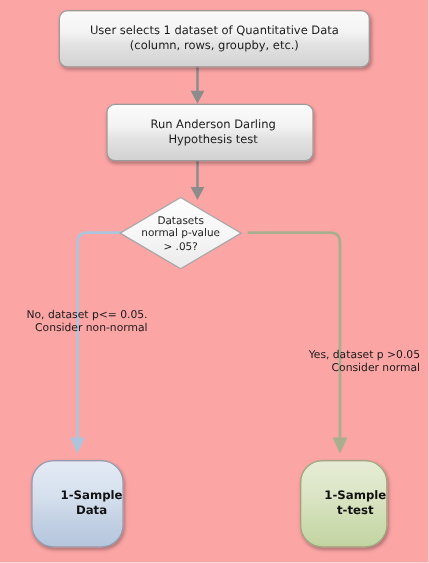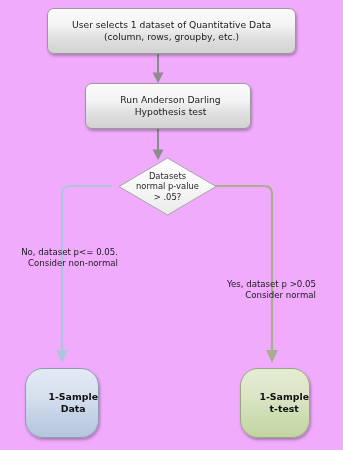--- a/index.html
+++ b/index.html
@@ -7,21 +7,21 @@
     padding: 0;
     background: #ffffff;
   }
   body {
     font-family: "DejaVu Sans", "Liberation Sans", sans-serif;
   }
   #canvas {
     position: relative;
     width: 343px;
     height: 450px;
-    background: #f0abfc;
+    background: #fca5a5;
     overflow: hidden;
   }
 
   
   .proc-box {
     position: absolute;
     box-sizing: border-box;
     border: 1px solid #9a9a9a;
     border-radius: 7px;
     background: linear-gradient(to bottom, #fbfbfb 0%, #f3f3f3 38%, #e2e2e2 62%, #d2d2d2 100%);
@@ -127,21 +127,21 @@
   </svg>
 
   <div class="proc-box" style="left:47px; top:8px; width:249px; height:46px;">
     <span>User selects 1 dataset of Quantitative Data (column, rows, groupby, etc.)</span>
   </div>
 
   <div class="proc-box" style="left:85px; top:83px; width:166px; height:46px;padding-left:12px;">
     <span>Run Anderson Darling Hypothesis test</span>
   </div>
 
-  <div class="diamond-wrap" style="left:118px; top:157px; width:99px; height:59px;">
+  <div class="diamond-wrap" style="left:95px; top:157px; width:99px; height:59px;">
     <svg width="99" height="59" viewBox="0 0 99 59">
       <defs>
         <linearGradient id="dgrad" x1="0" y1="0" x2="0" y2="1">
           <stop offset="0%" stop-color="#fdfdfd"></stop>
           <stop offset="55%" stop-color="#f6f6f6"></stop>
           <stop offset="100%" stop-color="#eaeaea"></stop>
         </linearGradient>
       </defs>
       <polygon points="49.5,1 98,29.5 49.5,58 1,29.5" fill="url(#dgrad)" stroke="#a6a6a6" stroke-width="1"></polygon>
     </svg>
@@ -150,21 +150,21 @@
         <div>Datasets</div>
         <div>normal p-value</div>
         <div>&gt; .05?</div>
       </div>
     </div>
   </div>
 
   <div class="branch-label" style="left:2px; top:247px; width:116px;">No, dataset p&lt;= 0.05.
 Consider non-normal</div>
 
-  <div class="branch-label" style="left:196px; top:279px; width:120px;">Yes, dataset p &gt;0.05
+  <div class="branch-label" style="left:216px; top:279px; width:120px;">Yes, dataset p &gt;0.05
 Consider normal</div>
 
   <div class="term-box term-blue" style="left:25px; top:368px; width:74px; height:70px;">
     <div>
       <div>1-Sample</div>
       <div>Data</div>
     </div>
   </div>
 
   <div class="term-box term-green" style="left:240px; top:368px; width:70px; height:70px;">

